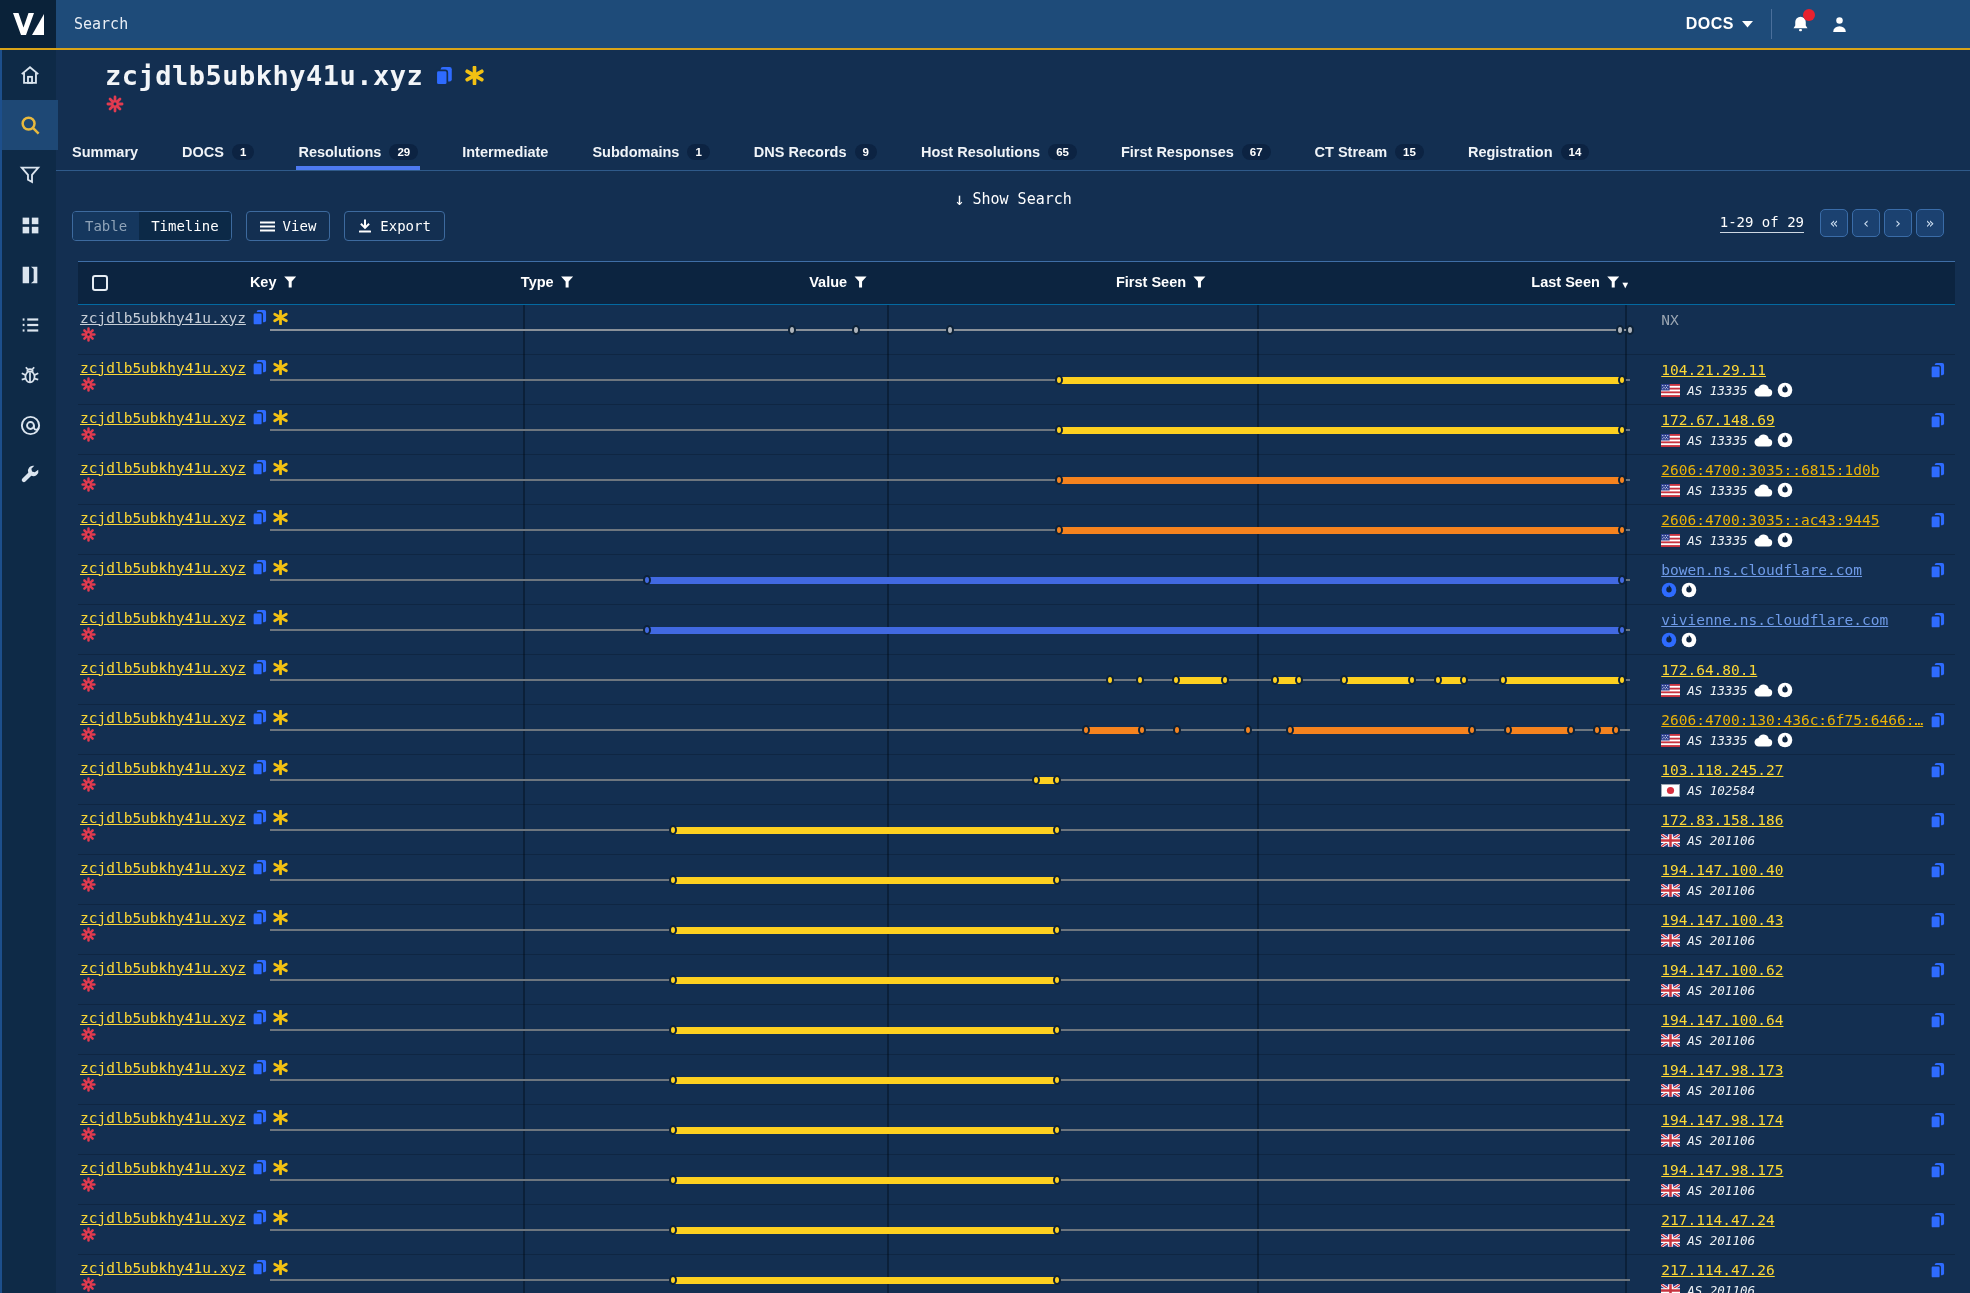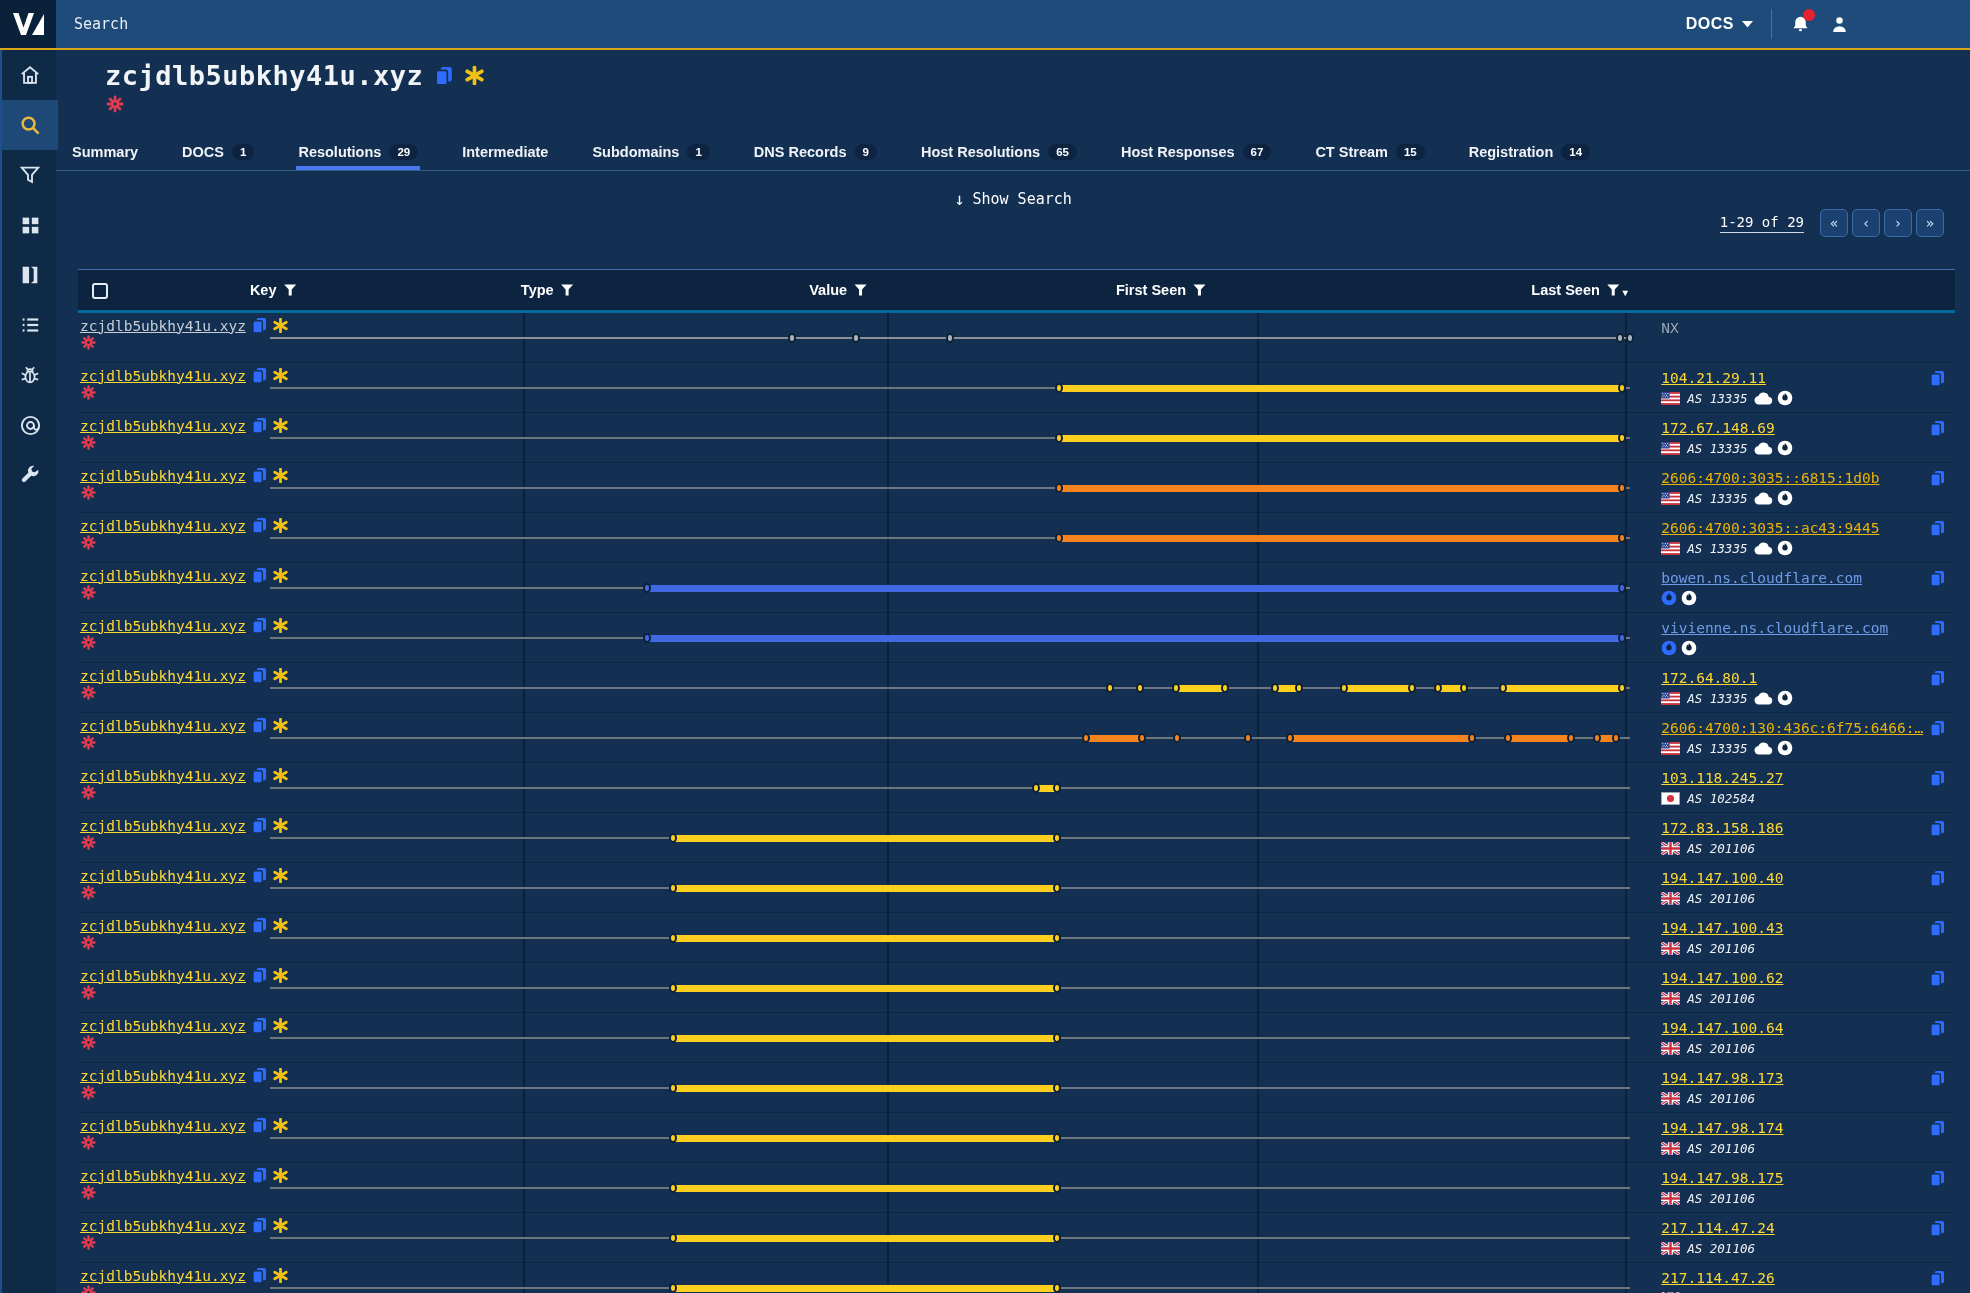--- a/index.html
+++ b/index.html
@@ -54,21 +54,21 @@
     font-family:"DejaVu Sans Mono", monospace; }
   .tool-right { position:absolute; right:26px; top:38px; display:flex; align-items:center; gap:16px; }
   .page-info { color:#fff; font-size:14px; border-bottom:1px solid #cfd8e2; padding-bottom:2px; }
   .pager { display:flex; gap:4px; }
   .pg-btn { width:28px; height:28px; border:1px solid #3a6ca8; border-radius:5px; background:#1b4170;
     color:#cfe0f2; font-size:14px; display:flex; align-items:center; justify-content:center; cursor:pointer;
     font-family:"DejaVu Sans", sans-serif; }
 
   
   .table-wrap { position:relative; margin-left:22px; width:1877px; }
-  .t-header { position:relative; height:44px; background:#0c2440; border-top:1px solid #3f6ea6; border-bottom:3px solid #0369a1;margin-top:8px; }
+  .t-header { position:relative; height:44px; background:#0c2440; border-top:1px solid #3f6ea6; border-bottom:1px solid #0369a1; }
   .hdr-checkbox { position:absolute; left:14px; top:13px; width:16px; height:16px; border:2px solid #e6edf4; border-radius:3px; cursor:pointer; }
   .hdr-label { position:absolute; top:12px; transform:translateX(-50%); display:flex; gap:7px; align-items:center;
     color:#fff; font-family:"Liberation Sans", sans-serif; font-weight:700; font-size:14.5px; cursor:pointer; white-space:nowrap; }
   .hdr-caret { color:#fff; font-size:10px; margin-left:-4px; align-self:flex-end; }
 
   .t-body { position:relative; height:997px; overflow:hidden; }
   .gridline { position:absolute; top:0; bottom:0; width:2px; background:rgba(5,20,38,.55); z-index:0; }
 
   .t-row { position:relative; height:50px; border-bottom:1px solid rgba(0,0,0,.18); }
   .row-key { position:absolute; left:2px; top:4px; z-index:2; }
@@ -273,38 +273,61 @@
       </div>
       <div class="tab">
         <span>DNS Records</span>
         <span class="badge">9</span>
       </div>
       <div class="tab">
         <span>Host Resolutions</span>
         <span class="badge">65</span>
       </div>
       <div class="tab">
-        <span>Host Responses</span>
+        <span>First Responses</span>
         <span class="badge">67</span>
       </div>
       <div class="tab">
         <span>CT Stream</span>
         <span class="badge">15</span>
       </div>
       <div class="tab">
         <span>Registration</span>
         <span class="badge">14</span>
       </div>
     </div>
   <div class="tabs-rule"></div>
 
   <div class="toolbar">
     <div class="show-summary">
       <span style="font-size:17px;">↓</span>
       <span>Show Search</span>
+    </div>
+    <div class="tool-left">
+      <div class="toggle">
+        <div class="opt opt-table">Table</div>
+        <div class="opt opt-timeline">Timeline</div>
+      </div>
+      <div class="btn">
+        <svg width="15" height="11" viewBox="0 0 15 11">
+            <g stroke="#fff" stroke-width="2">
+              <line x1="0" y1="1.5" x2="15" y2="1.5"></line>
+              <line x1="0" y1="5.5" x2="15" y2="5.5"></line>
+              <line x1="0" y1="9.5" x2="15" y2="9.5"></line>
+            </g>
+          </svg>
+        <span>View</span>
+      </div>
+      <div class="btn">
+        <svg width="14" height="14" viewBox="0 0 14 14" fill="#fff">
+            <path d="M6 0.5 h2 v6 l2.4-2.4 1.4 1.4 L7 10.3 2.2 5.5 3.6 4.1 6 6.5 z"></path>
+            <rect x="1" y="11.5" width="12" height="2" rx="0.6"></rect>
+          </svg>
+        <span>Export</span>
+      </div>
     </div>
     <div class="tool-right">
       <span class="page-info">1-29 of 29</span>
       <div class="pager" id="pager">
           <div class="pg-btn">«</div>
           <div class="pg-btn">‹</div>
           <div class="pg-btn">›</div>
           <div class="pg-btn">»</div>
         </div>
     </div>

